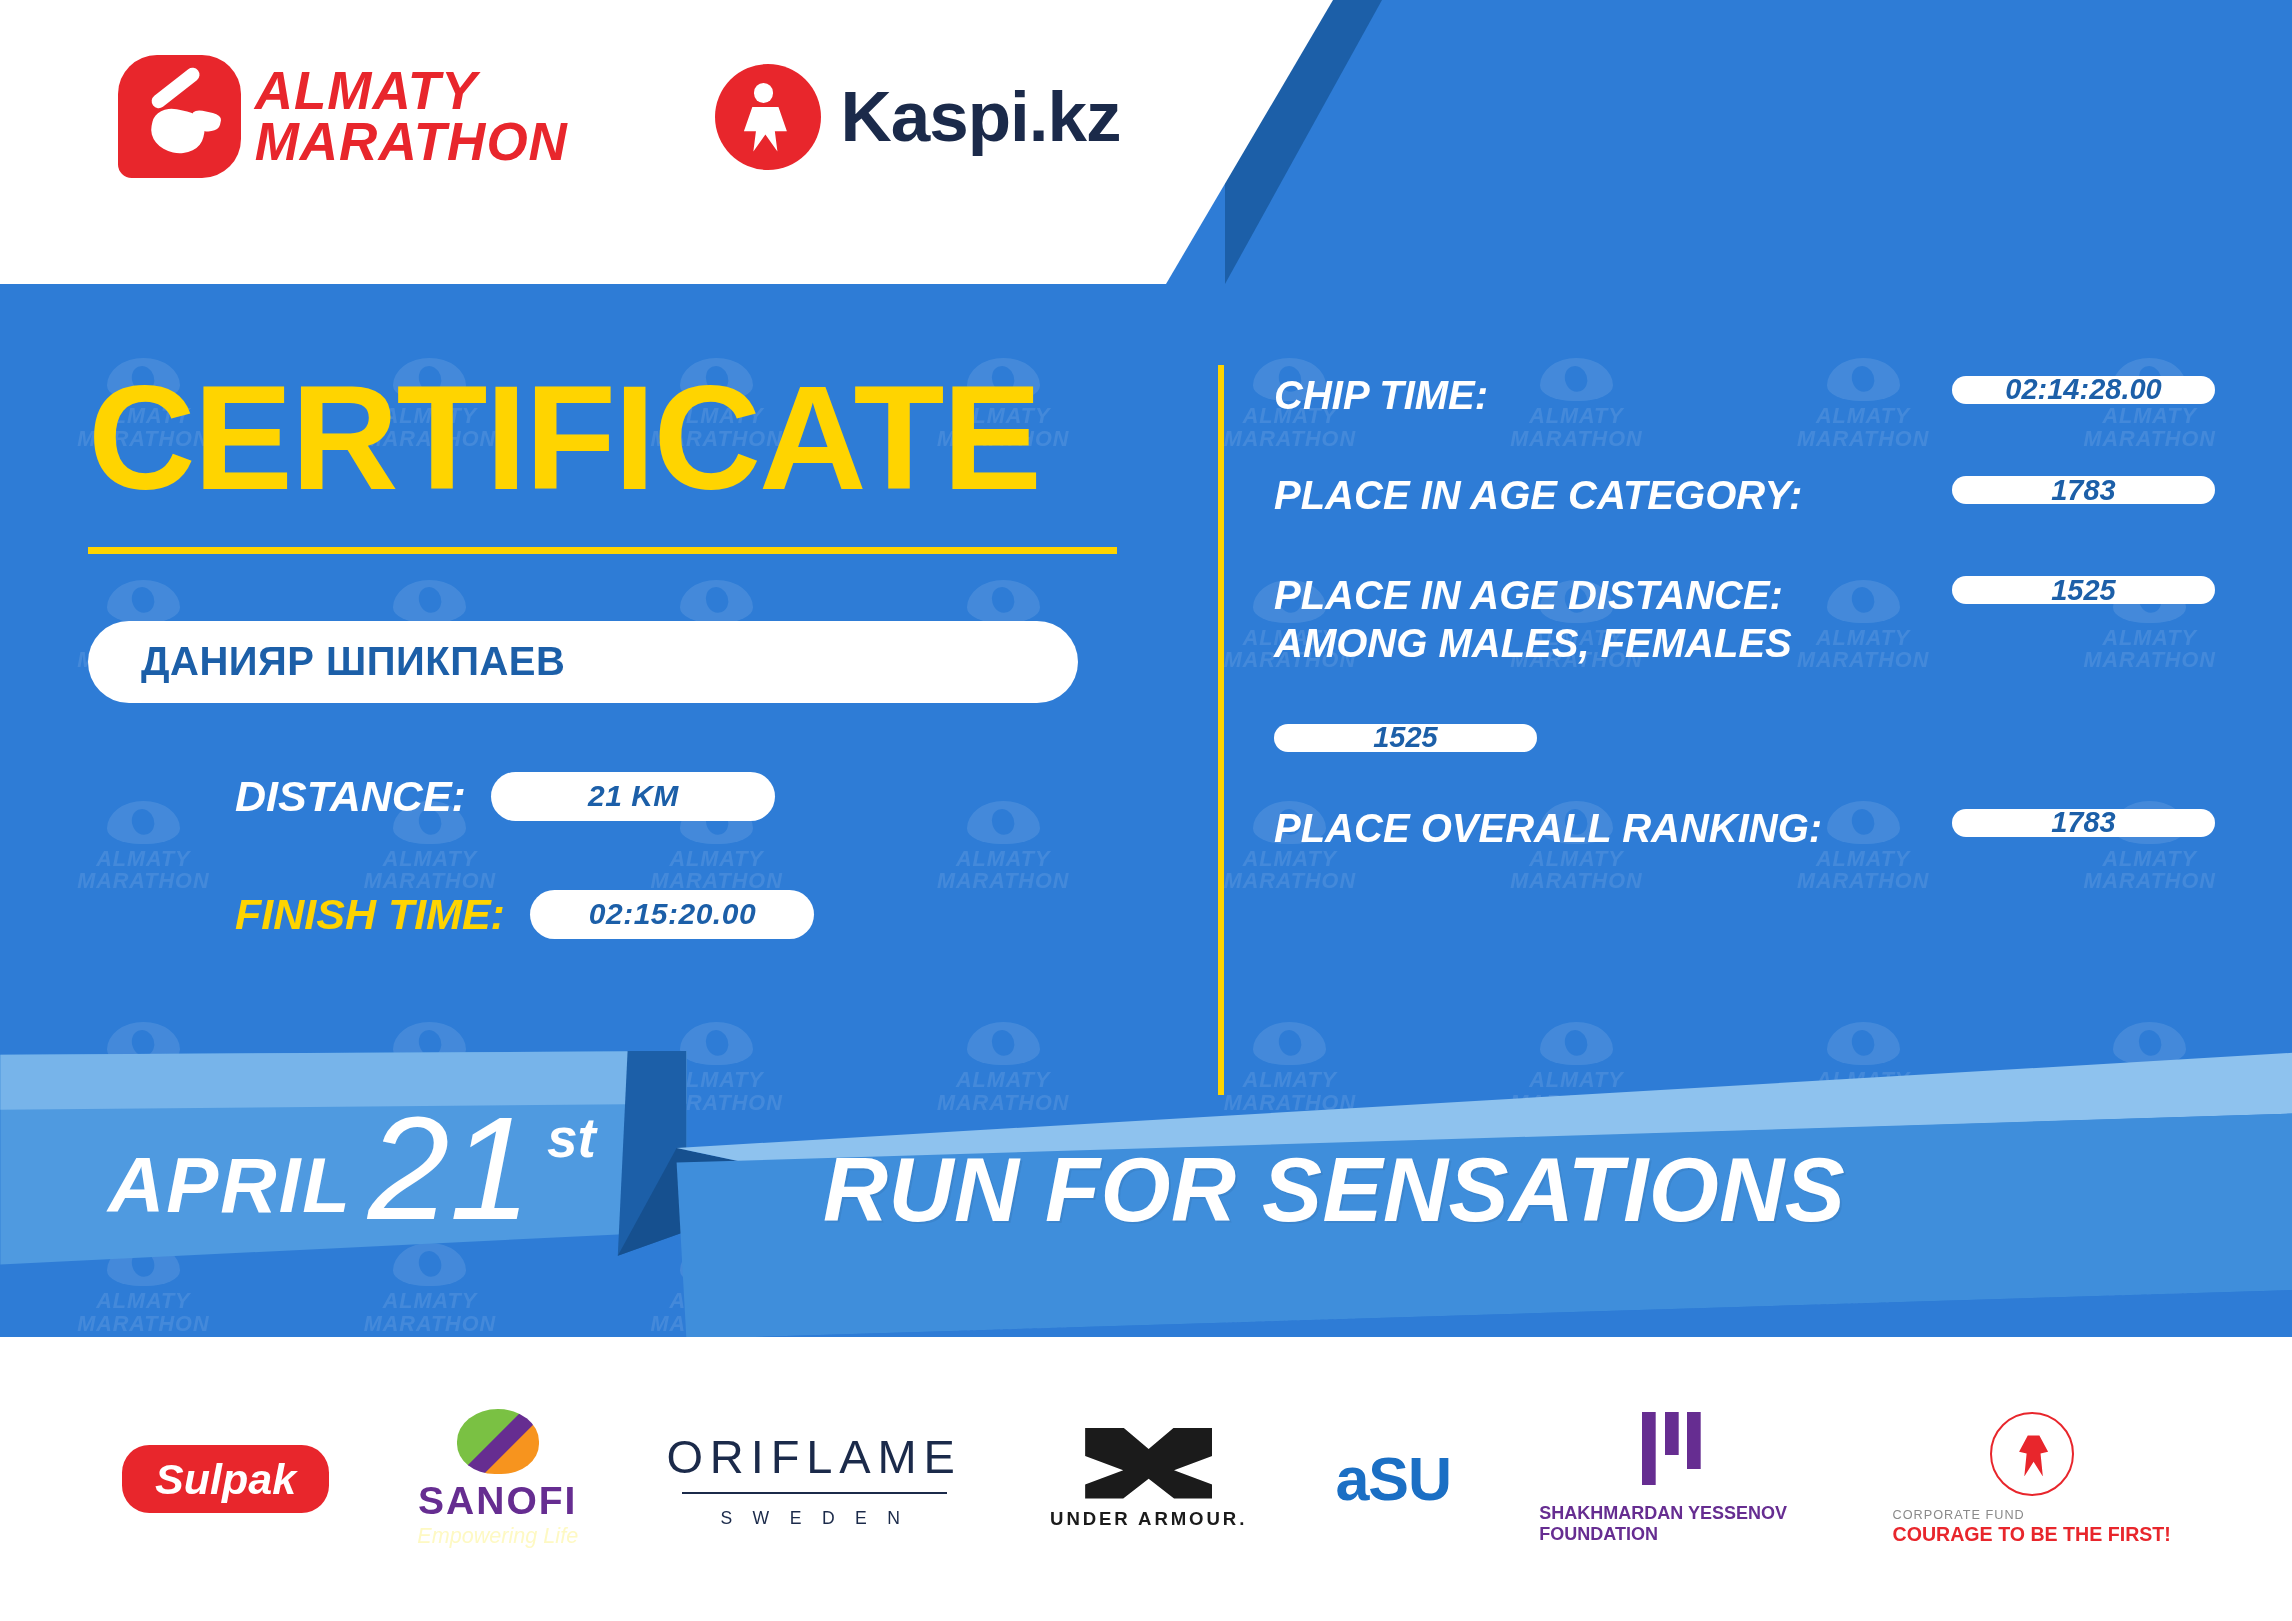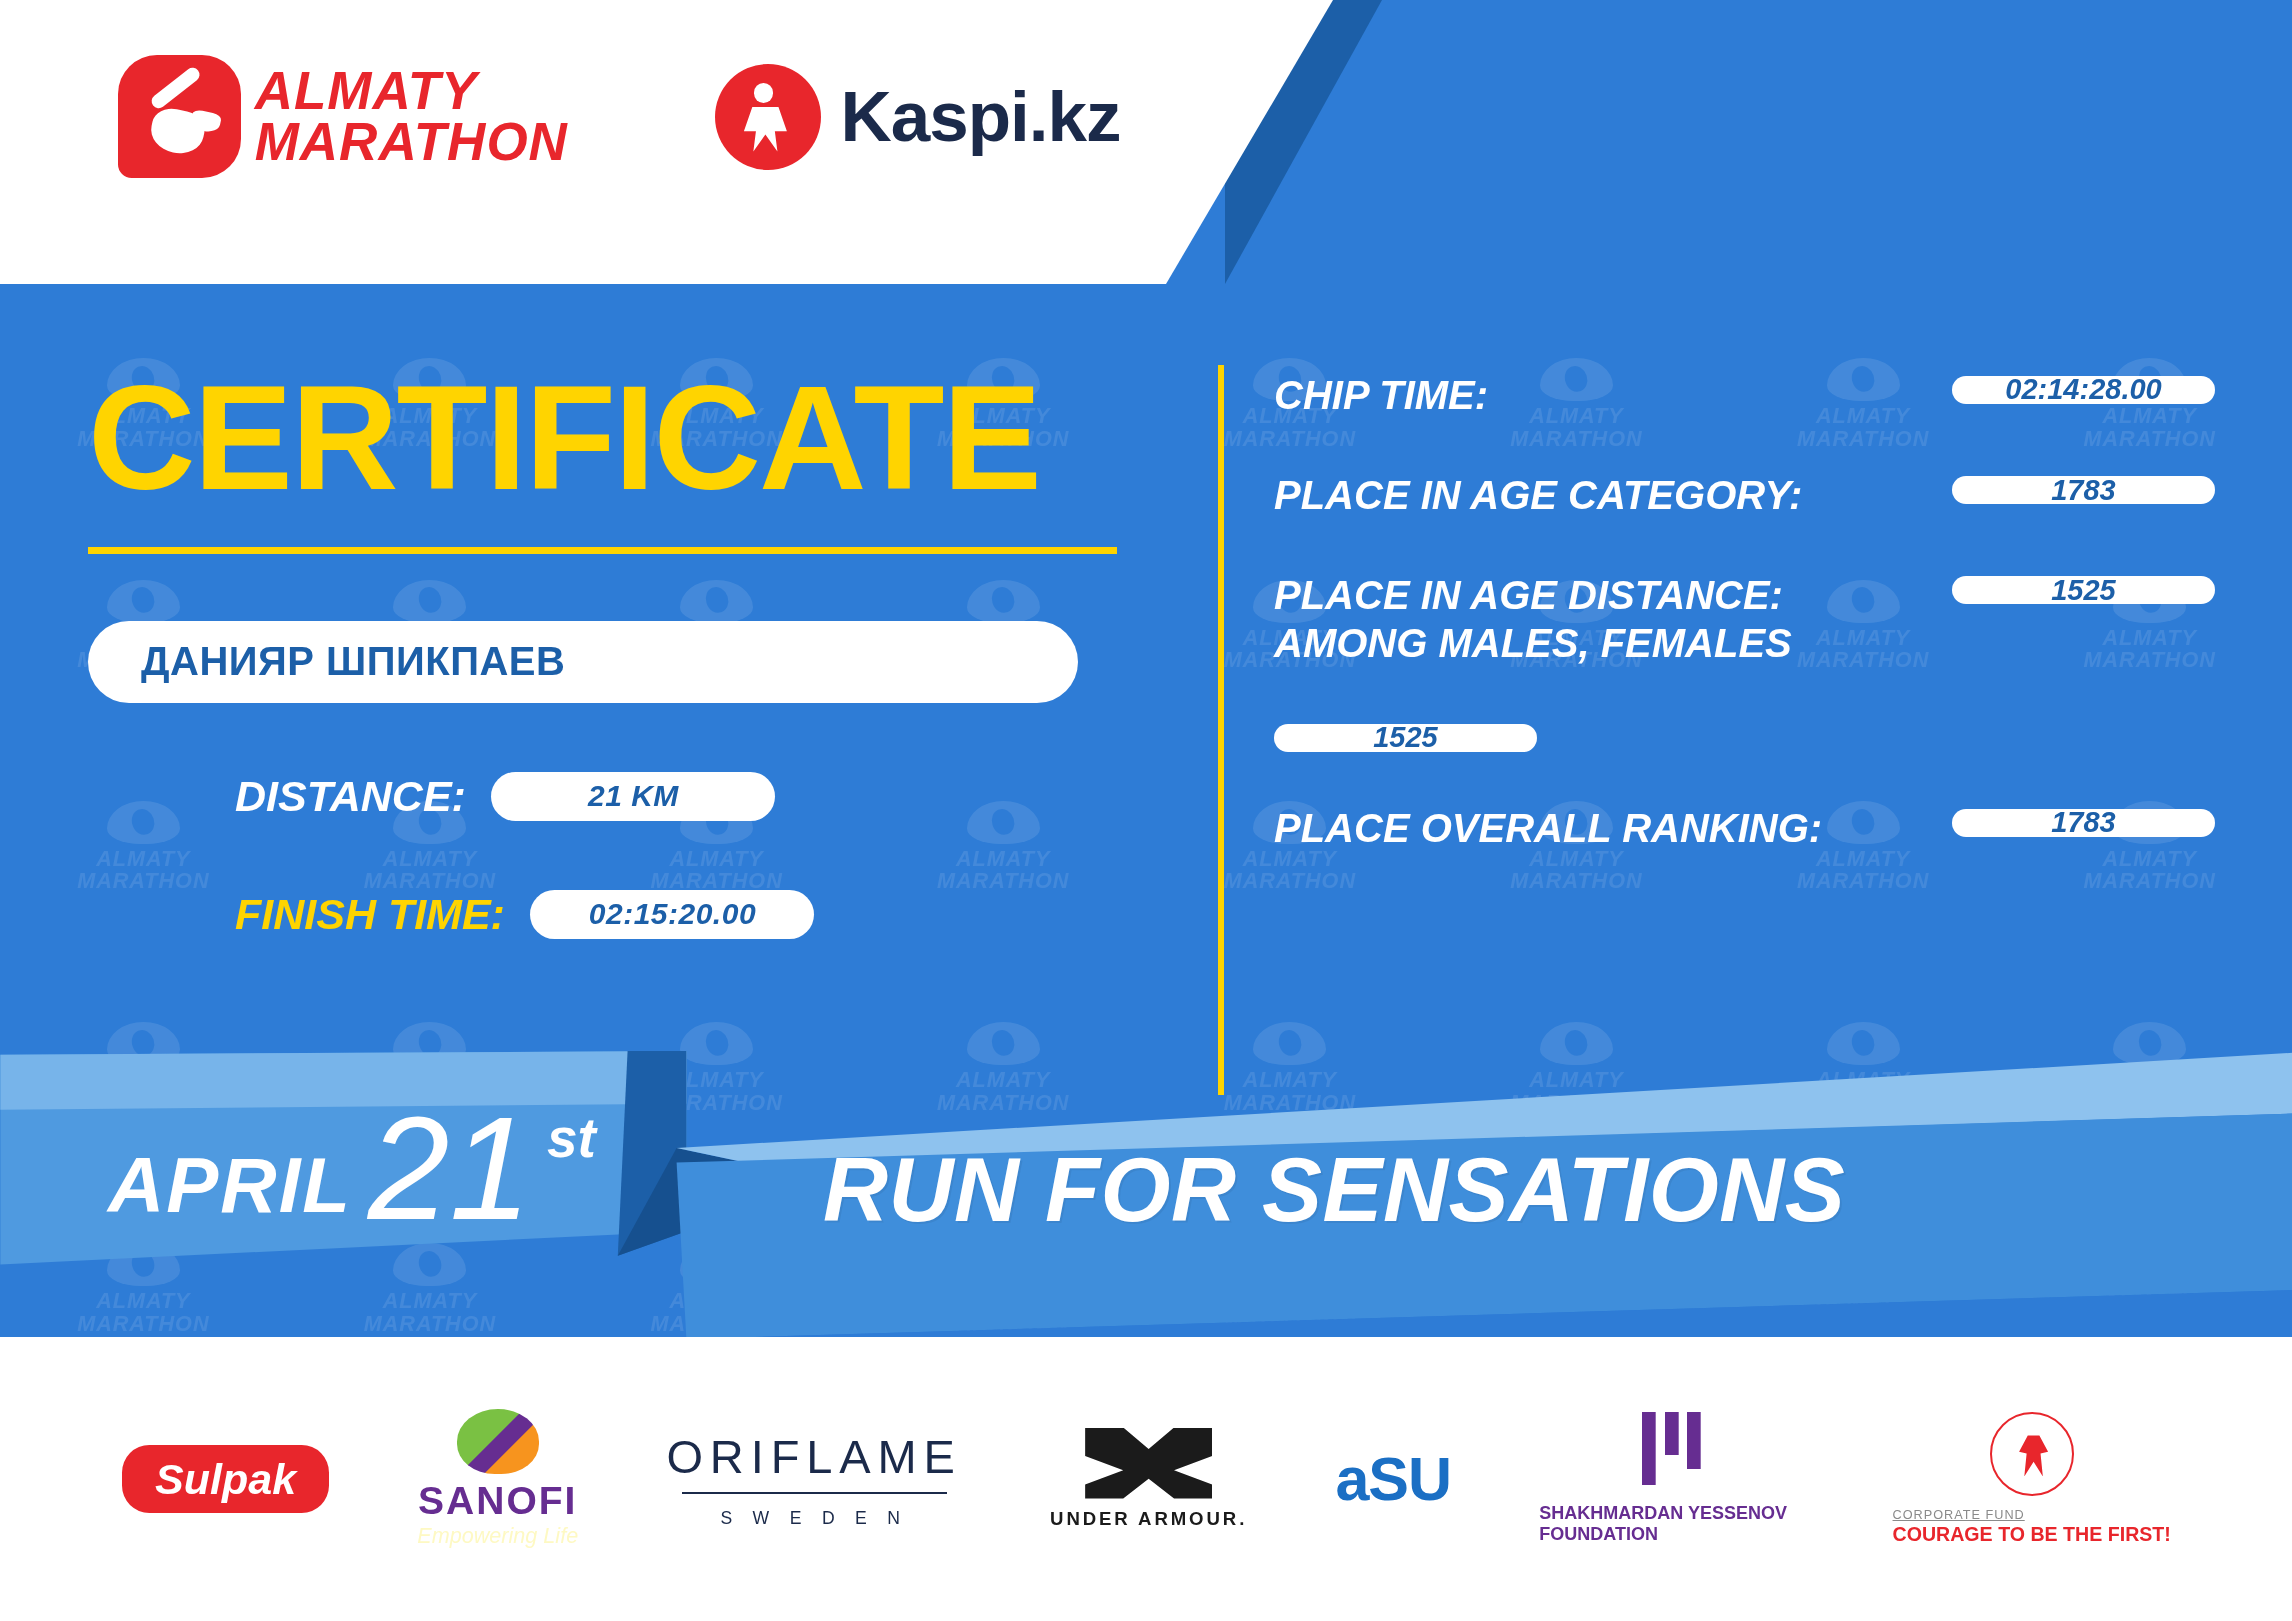--- a/index.html
+++ b/index.html
@@ -380,21 +380,21 @@
     position: relative;
   }
   .sp-cf .ring::after {
     content: "";
     position: absolute; left: 27.4px; top: 21.6px;
     width: 29px; height: 41px;
     background: #e8262c;
     clip-path: polygon(30% 0, 70% 0, 100% 40%, 74% 44%, 82% 100%, 50% 64%, 18% 100%, 26% 44%, 0 40%);
   }
   .sp-cf .txt { color: #e8262c; font-size: 19.6px; font-weight: 800; line-height: 1.25; }
-  .sp-cf .sub { color: #8a8a8a; font-size: 12.7px; letter-spacing: 1px; text-decoration: underline; }
+  .sp-cf .sub { color: #8a8a8a; font-size: 12.7px; letter-spacing: 1px; }
 </style>
 </head>
 <body>
 
 <div class="cert">
 
   <div class="watermarks">
     <div class="wm"><span class="blob"></span>ALMATY<br>MARATHON</div>
     <div class="wm"><span class="blob"></span>ALMATY<br>MARATHON</div>
     <div class="wm"><span class="blob"></span>ALMATY<br>MARATHON</div>

